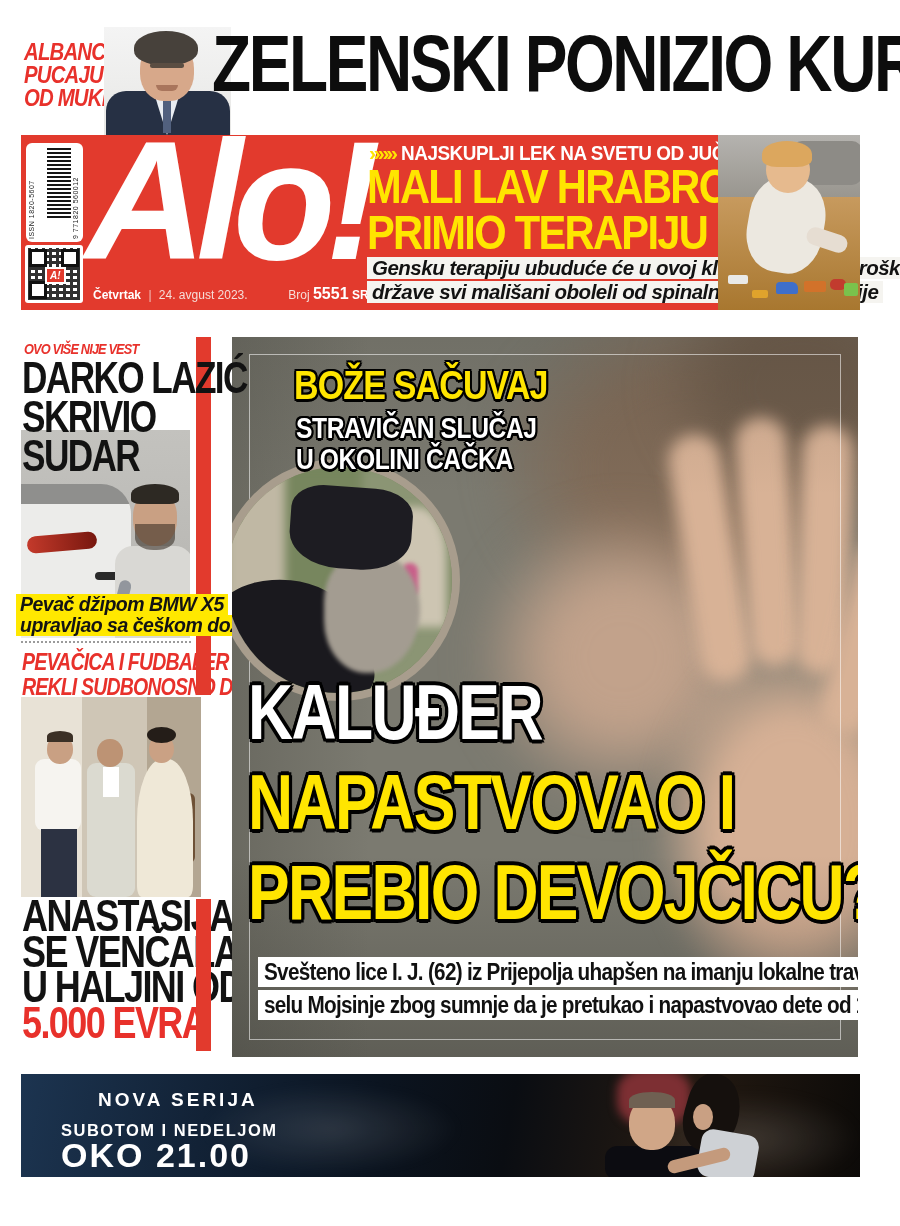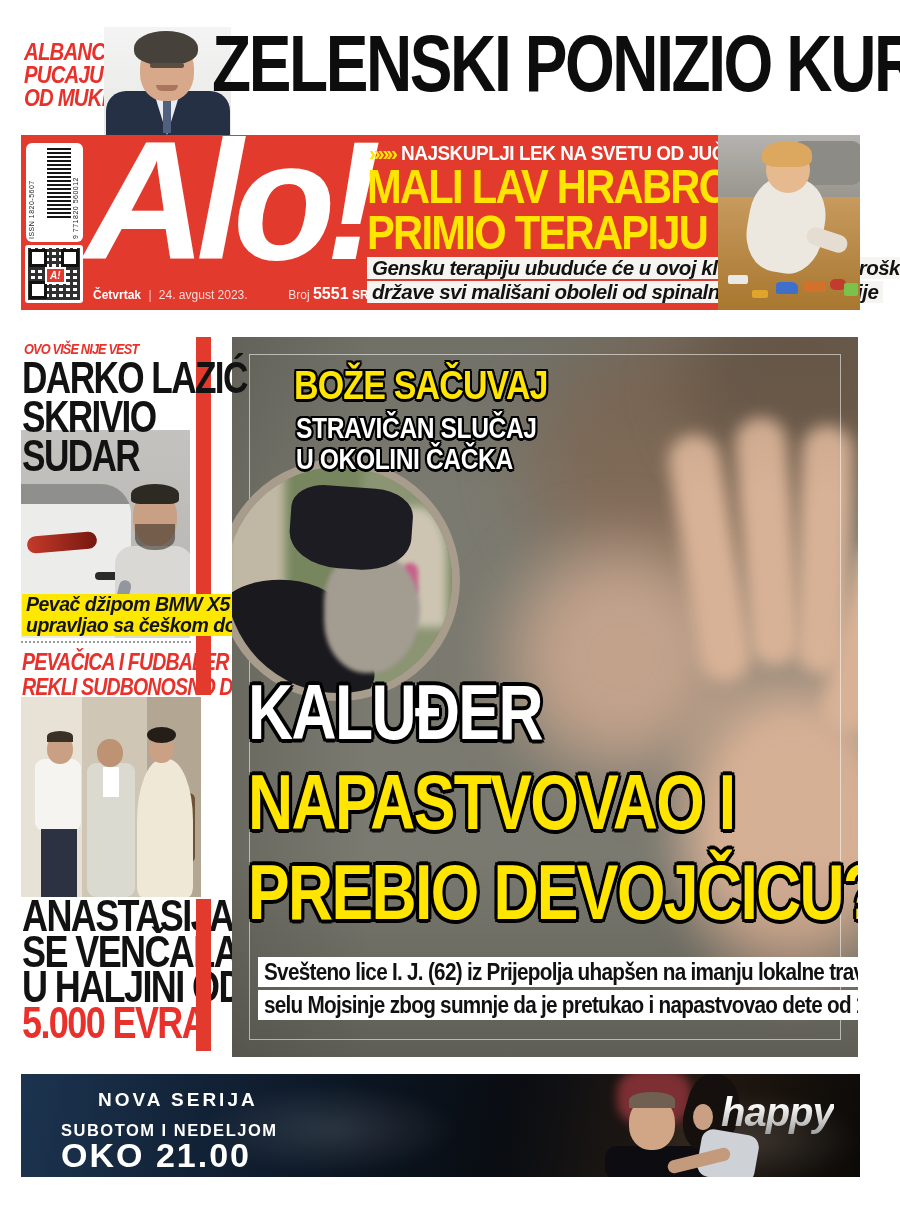--- a/index.html
+++ b/index.html
@@ -72,21 +72,21 @@
   .d-car{position:absolute;left:-14px;top:54px;width:124px;height:160px;
          background:linear-gradient(180deg,#8f8f8d 0 20px,#ececea 20px);border-radius:10px 30px 8px 8px;}
   .d-tail{position:absolute;left:6px;top:104px;width:70px;height:17px;background:linear-gradient(90deg,#c43a2b,#77170e);
           border-radius:9px;transform:rotate(-5deg);}
   .d-handle{position:absolute;left:74px;top:142px;width:26px;height:8px;background:#2a2a2a;border-radius:4px;}
   .d-shirt{position:absolute;left:94px;top:116px;width:78px;height:94px;background:#d9d8d4;border-radius:18px 18px 0 0;}
   .d-head{position:absolute;left:112px;top:60px;width:44px;height:56px;background:#c9a083;border-radius:46%;}
   .d-hair{position:absolute;left:110px;top:54px;width:48px;height:20px;background:#2d2923;border-radius:50% 50% 20% 20%;}
   .d-beard{position:absolute;left:114px;top:94px;width:40px;height:26px;background:rgba(48,38,30,.55);border-radius:0 0 46% 46%;}
   .d-tattoo{position:absolute;left:96px;top:150px;width:12px;height:30px;background:rgba(60,70,90,.45);border-radius:6px;transform:rotate(14deg);}
-  .lc-caption1{left:22px;top:594px;z-index:4;}
+  .lc-caption1{left:16px;top:594px;z-index:4;}
   .hl-yellow{display:table;background:#ffe800;color:#131313;font-style:italic;font-weight:700;
              font-size:19.5px;line-height:21px;padding:0 4px;letter-spacing:-.5px;}
   .lc-dotted{left:21px;top:641px;width:170px;border-top:2px dotted #9b9b9b;}
   .lc-kicker2{left:22px;top:650px;color:#e8312b;font-style:italic;font-weight:900;font-size:23px;line-height:25px;letter-spacing:-1px;}
   .photo-wedding{left:21px;top:697px;width:180px;height:200px;overflow:hidden;
                  background:linear-gradient(90deg,#e8e2d6 0 34%,#cfc6b6 34% 70%,#b3a692 70%);z-index:2;}
   .w-chair{position:absolute;left:140px;top:96px;width:34px;height:70px;background:#6e5136;border-radius:6px;}
   .w-man1-shirt{position:absolute;left:14px;top:62px;width:46px;height:72px;background:#f6f4f0;border-radius:9px;}
   .w-man1-pants{position:absolute;left:20px;top:132px;width:36px;height:68px;background:#2c3242;}
   .w-man1-head{position:absolute;left:26px;top:38px;width:26px;height:29px;background:#c9a083;border-radius:48%;}
@@ -355,16 +355,15 @@
     <div class="bn-couple">
       <div class="bn-dress"></div>
       <div class="bn-man-suit"></div>
       <div class="bn-man-head"></div>
       <div class="bn-man-hair"></div>
       <div class="bn-woman-hair"></div>
       <div class="bn-woman-face"></div>
       <div class="bn-woman-top"></div>
       <div class="bn-woman-arm"></div>
     </div>
-    <div class="bn-channel nw">happy</div>
   </div>
 
 </div>
 
 </body></html>

